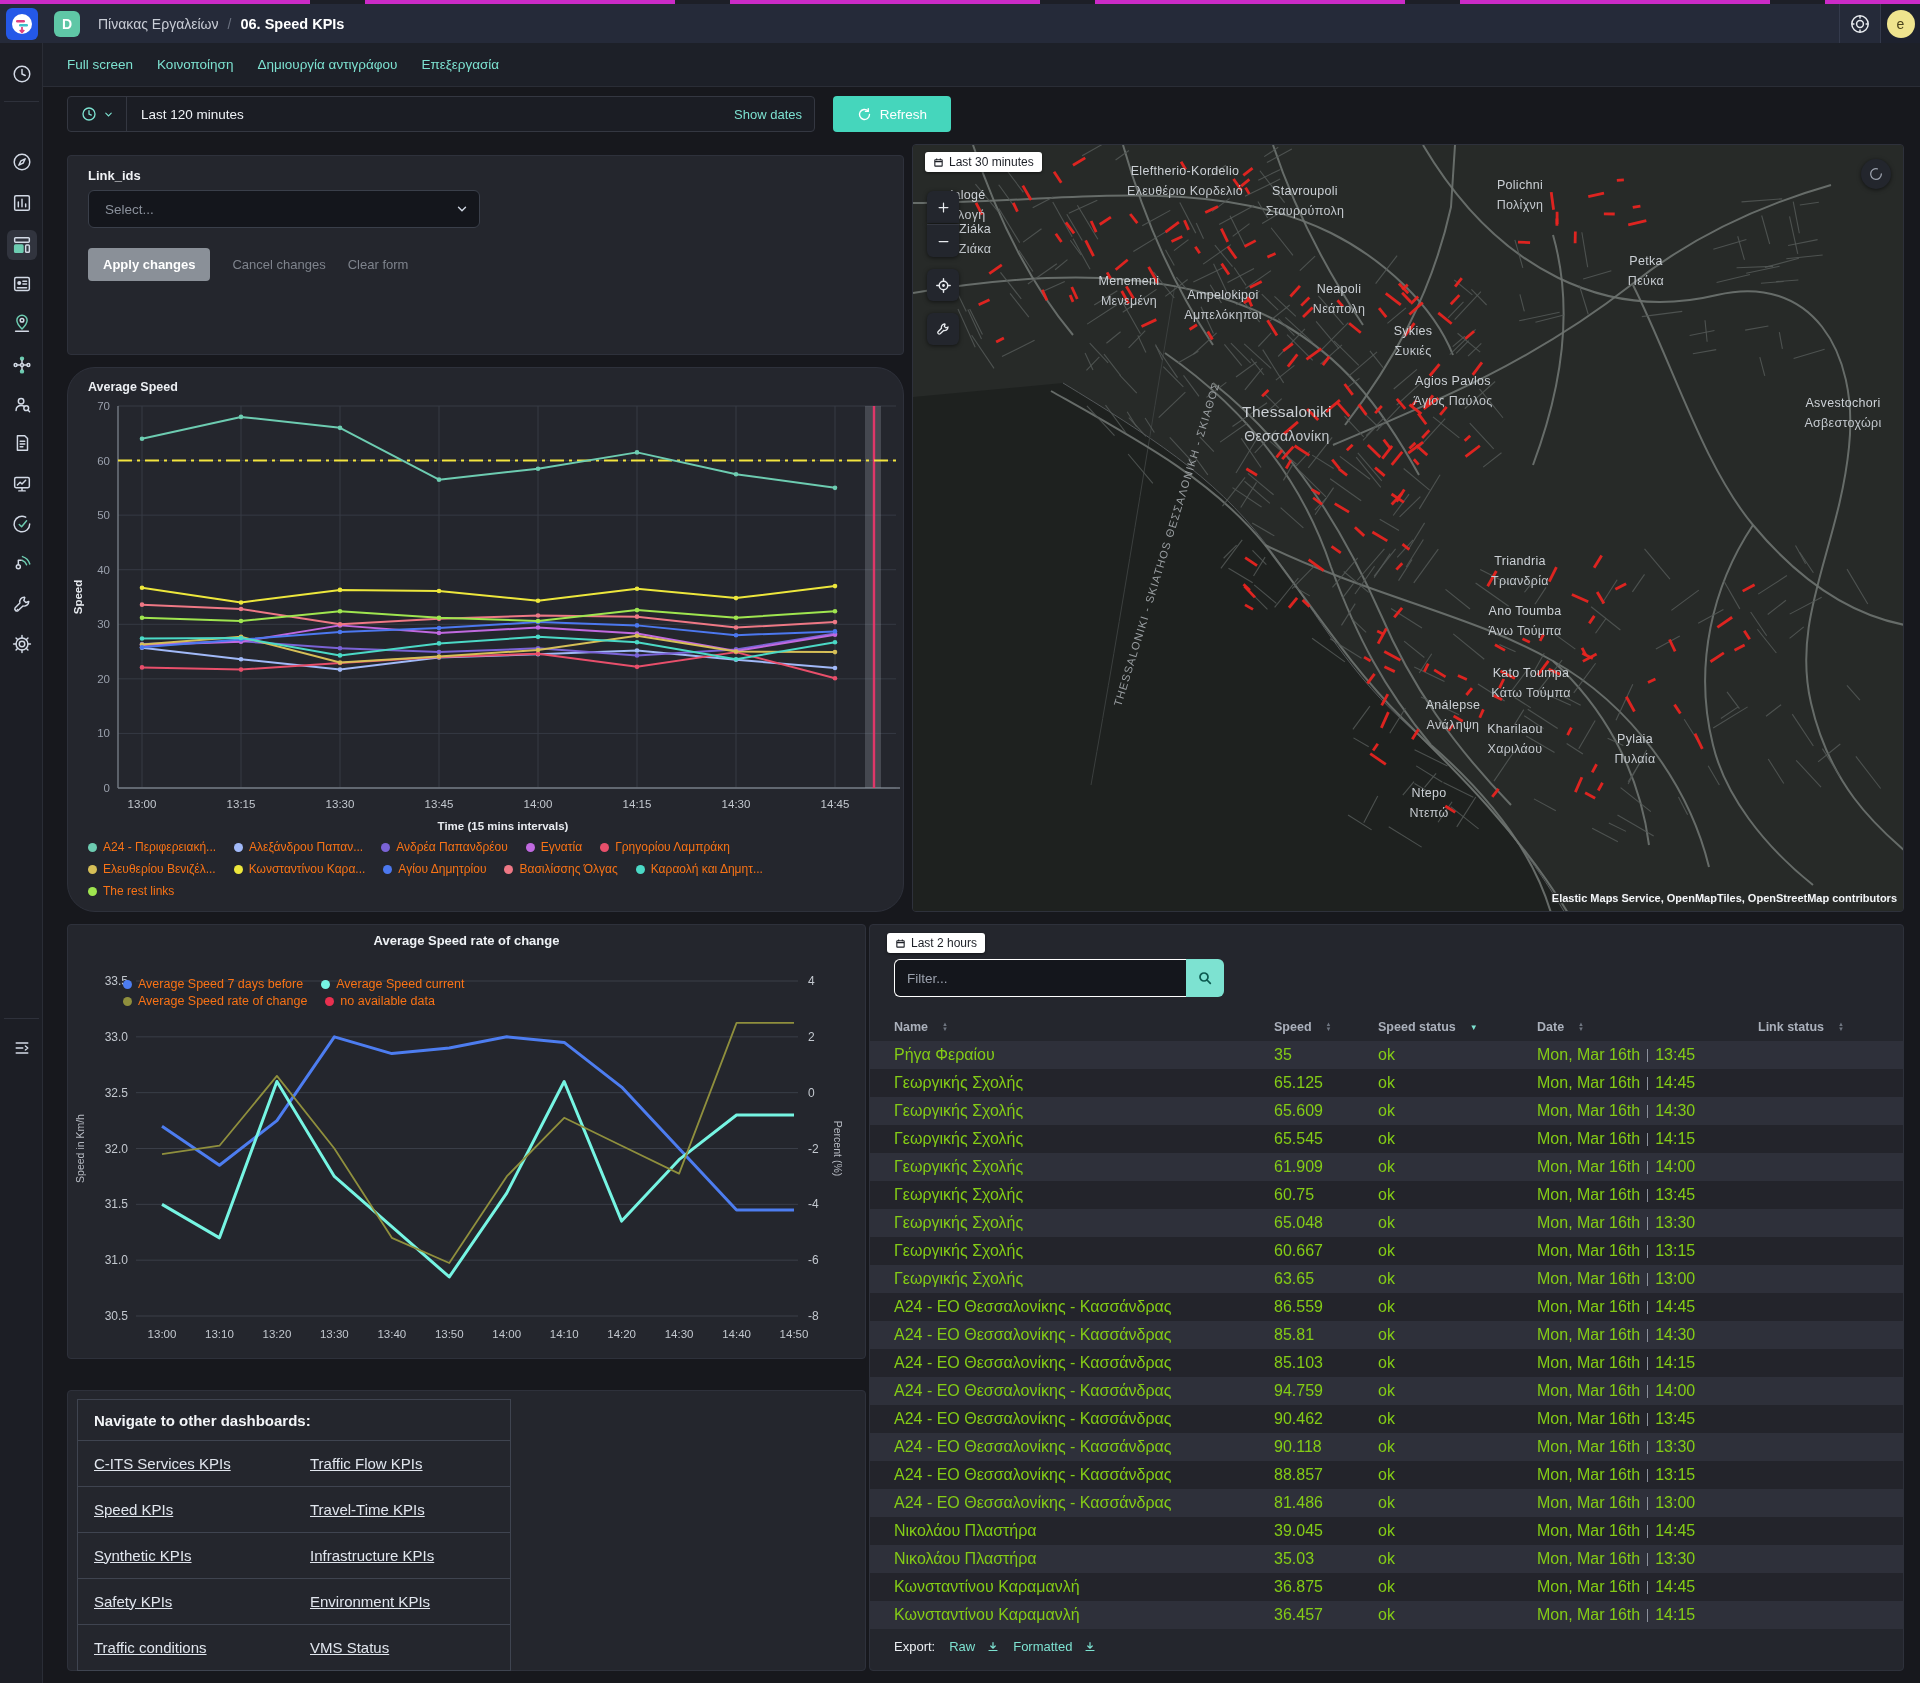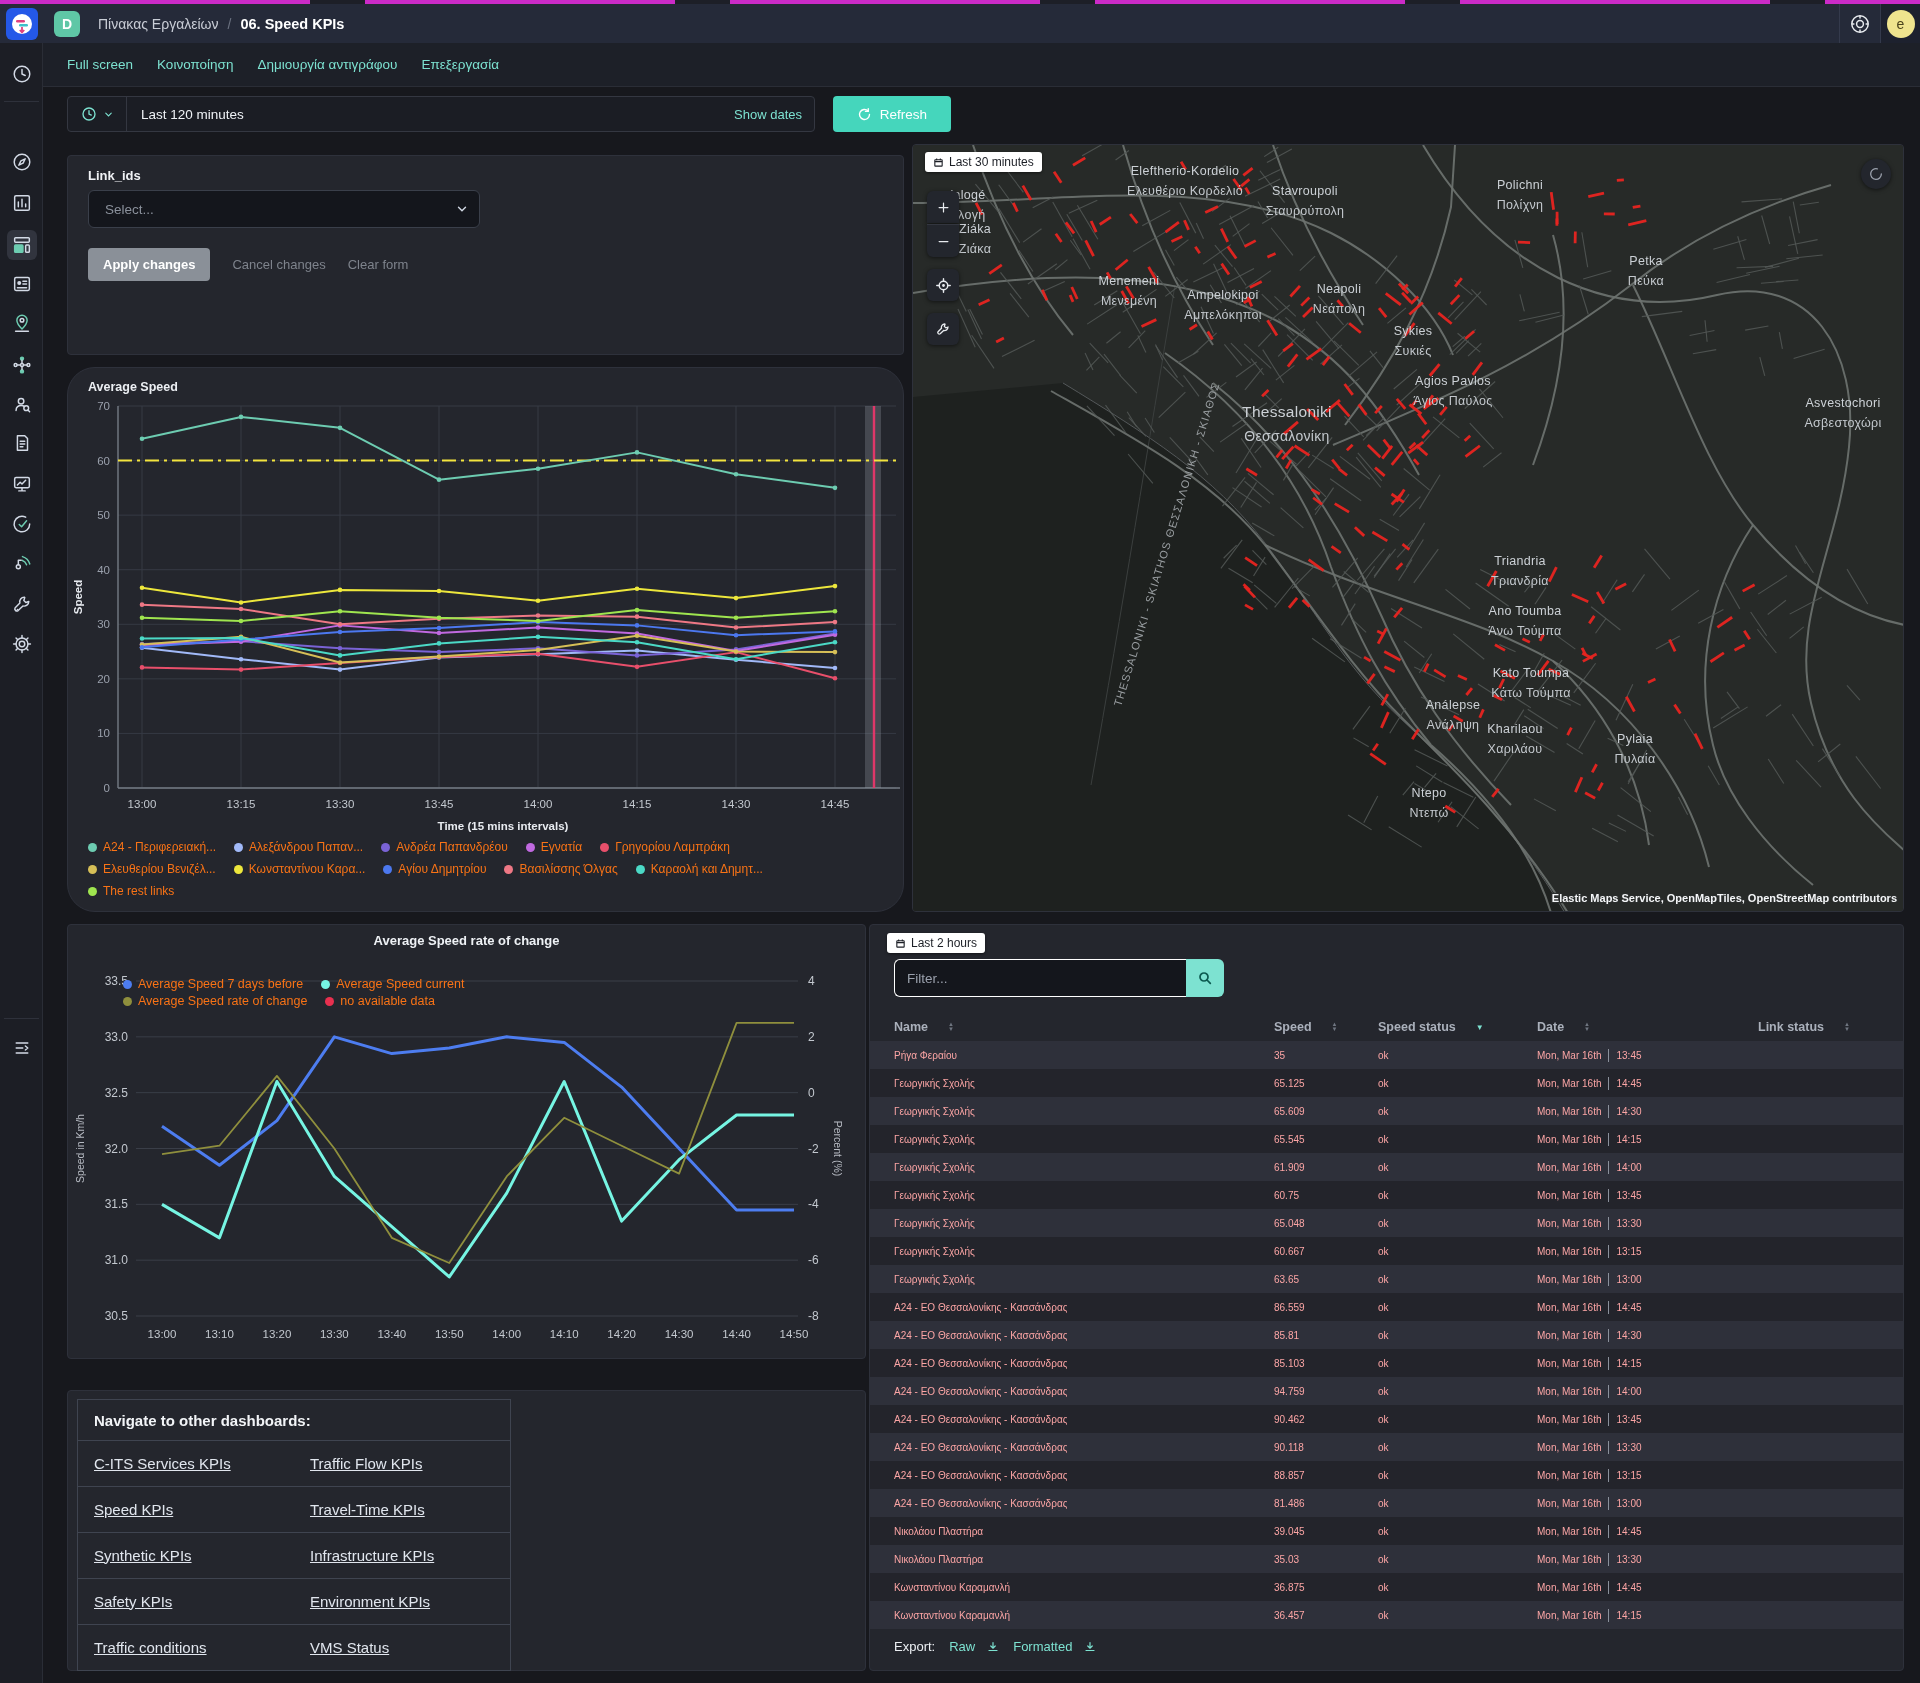--- a/index.html
+++ b/index.html
@@ -57,25 +57,25 @@
   #map-panel{overflow:hidden;background:#272a28;border:1px solid #2e313b;}
   .map-badge{position:absolute;background:#ffffff;color:#1c1f26;font-size:12px;border-radius:3px;display:flex;align-items:center;gap:5px;padding:3px 8px;box-shadow:0 1px 3px rgba(0,0,0,.5);}
   .mapbtn{position:absolute;width:32px;height:32px;background:#23262d;border-radius:6px;display:flex;align-items:center;justify-content:center;box-shadow:0 1px 4px rgba(0,0,0,.55);cursor:pointer;}
   .mapbtn svg{stroke:#e8ebef;fill:none;stroke-width:2;stroke-linecap:round;}
   
   #filter-wrap{position:absolute;left:24px;top:34px;display:flex;}
   #filter-input{width:292px;height:38px;background:#14161c;border:1px solid #ffffff;border-right:none;border-radius:6px 0 0 6px;color:#e8ebef;font-size:13.5px;padding:0 12px;outline:none;box-sizing:border-box;}
   #filter-input::placeholder{color:#9aa0ac;}
   #search-btn{width:38px;height:38px;background:#7de2d1;border-radius:0 6px 6px 0;display:flex;align-items:center;justify-content:center;cursor:pointer;}
   #tbl-head{position:absolute;left:0;top:88px;width:100%;height:28px;border-bottom:1px solid #3a3e48;}
-  .th{position:absolute;top:0;height:28px;display:flex;align-items:center;font-size:12.5px;font-weight:bold;color:#aab0bb;cursor:pointer;gap:20px;}
+  .th{position:absolute;top:0;height:28px;display:flex;align-items:center;font-size:12.5px;font-weight:bold;color:#aab0bb;cursor:pointer;gap:14px;}
   .sortstack{display:flex;flex-direction:column;line-height:5px;font-size:6px;color:#6f7681;}
   .sortdesc{color:#7de2d1;font-size:8px;}
   #tbl-rows{position:absolute;left:0;top:116px;width:100%;}
-  .trow{position:relative;width:100%;height:28px;font-size:10px;color:#fca5a5;}
+  .trow{position:relative;width:100%;height:28px;font-size:16px;color:#84cc16;}
   .trow .c{position:absolute;top:0;height:28px;display:flex;align-items:center;white-space:nowrap;}
   .pipe{display:inline-block;width:1px;height:13px;background:#8b919c;margin:0 7px;}
   #export-row{position:absolute;left:24px;bottom:16px;display:flex;align-items:center;font-size:13px;color:#eceff3;gap:14px;}
   #export-row .xlink{color:#7de2d1;cursor:pointer;display:flex;align-items:center;gap:12px;}
   
   #nav-table{position:absolute;left:9px;top:8px;width:432px;border:1px solid #3f4450;}
   .nav-row{display:flex;border-top:1px solid #3f4450;height:45px;align-items:center;}
   .nav-row:first-child{border-top:none;height:40px;}
   .nav-title{font-size:15px;font-weight:bold;color:#f2f4f7;padding-left:16px;}
   .nav-cell{width:50%;padding-left:16px;box-sizing:border-box;}

